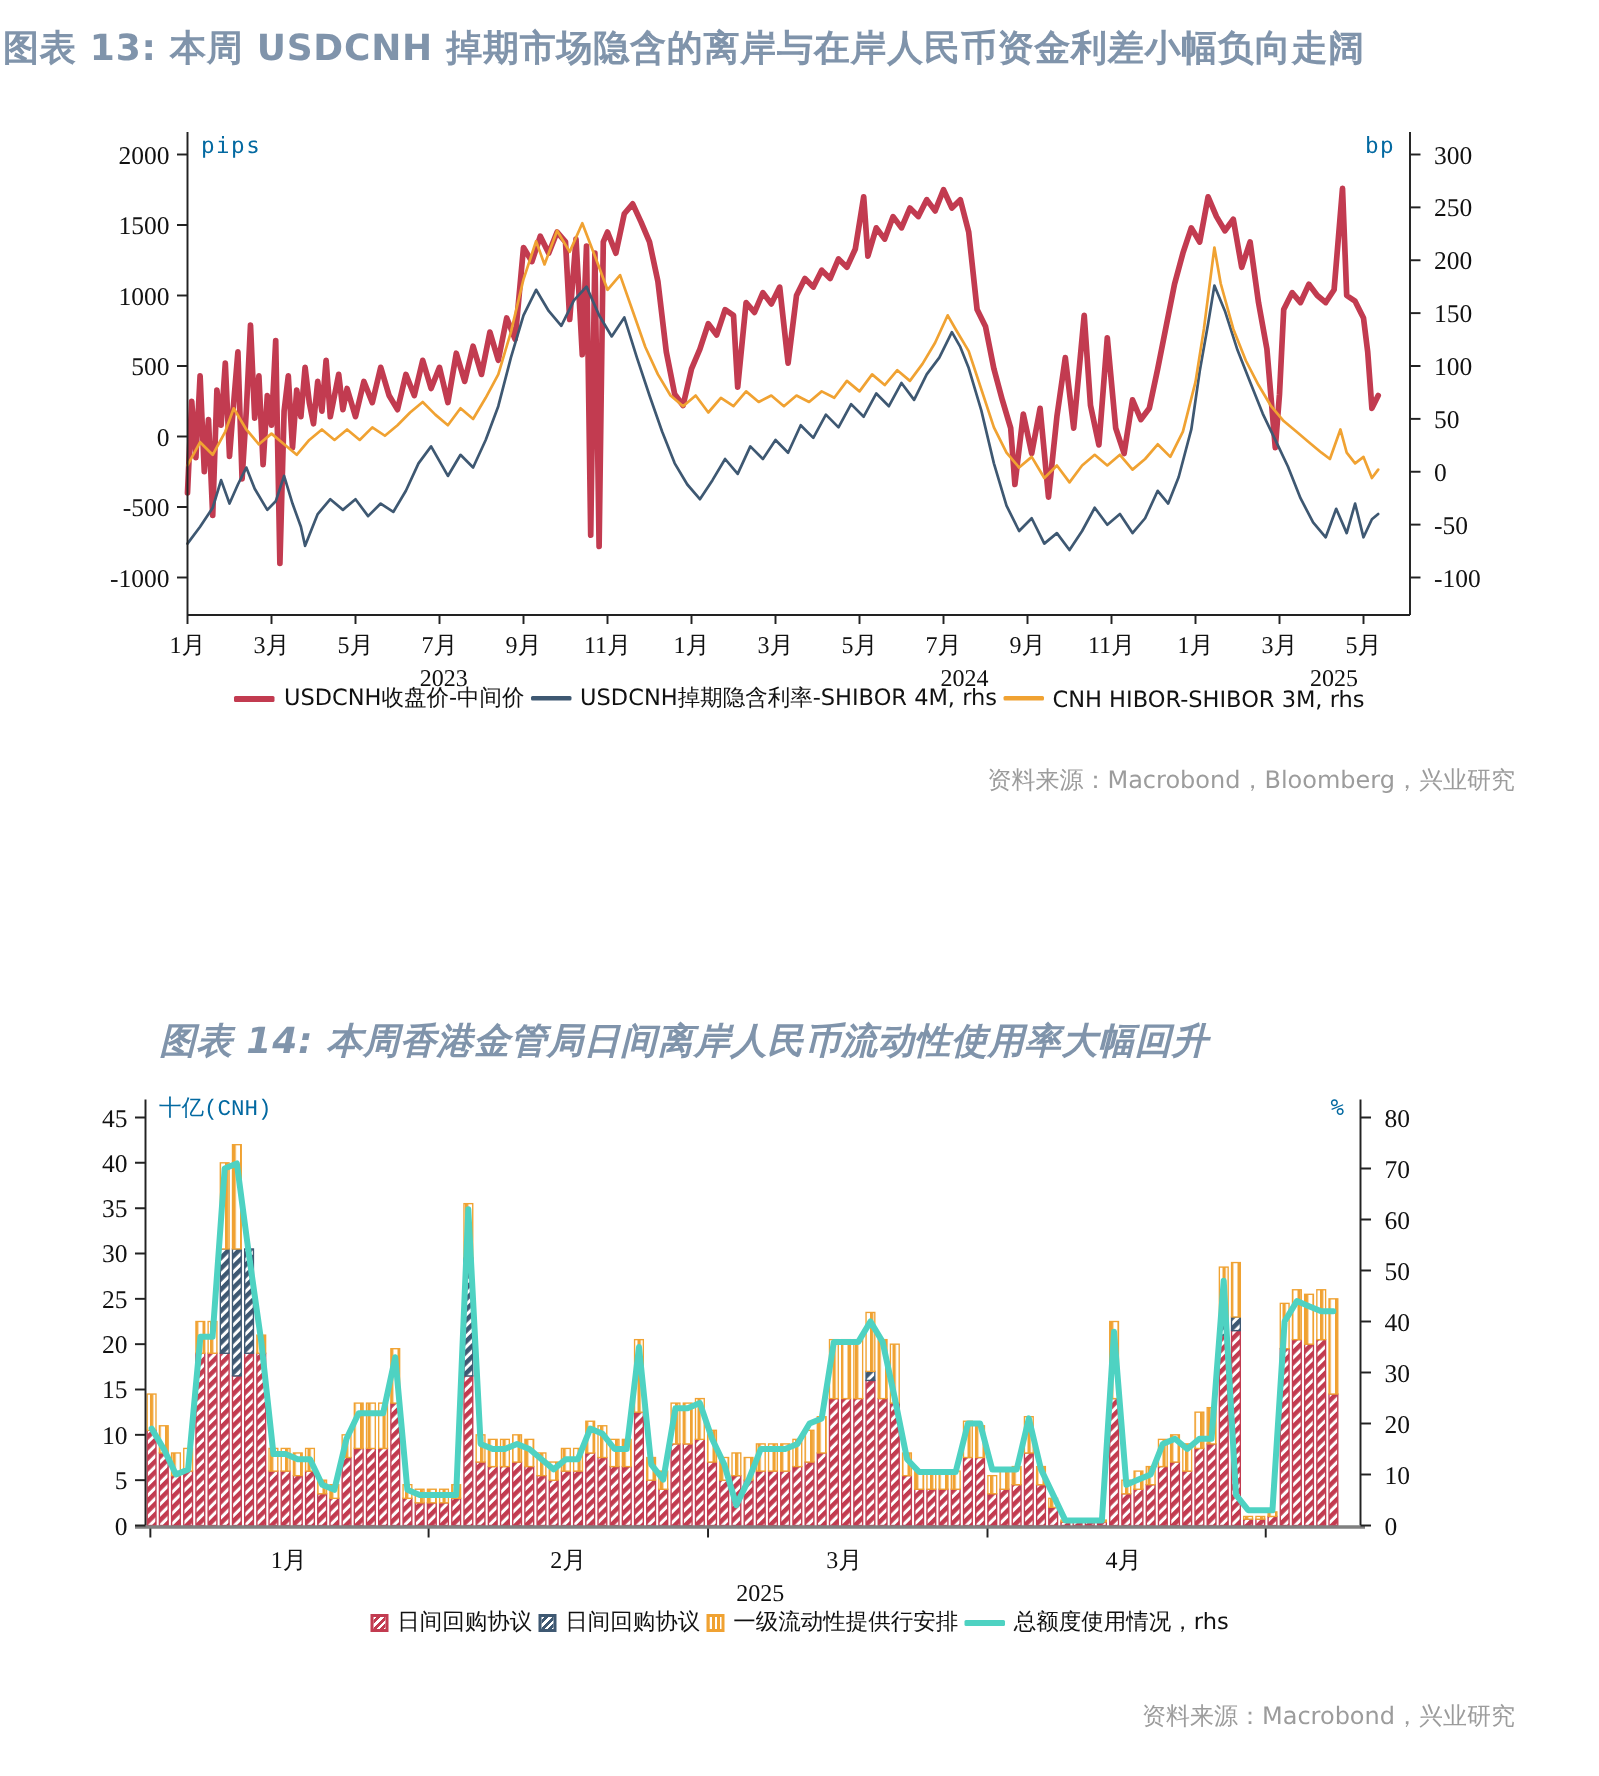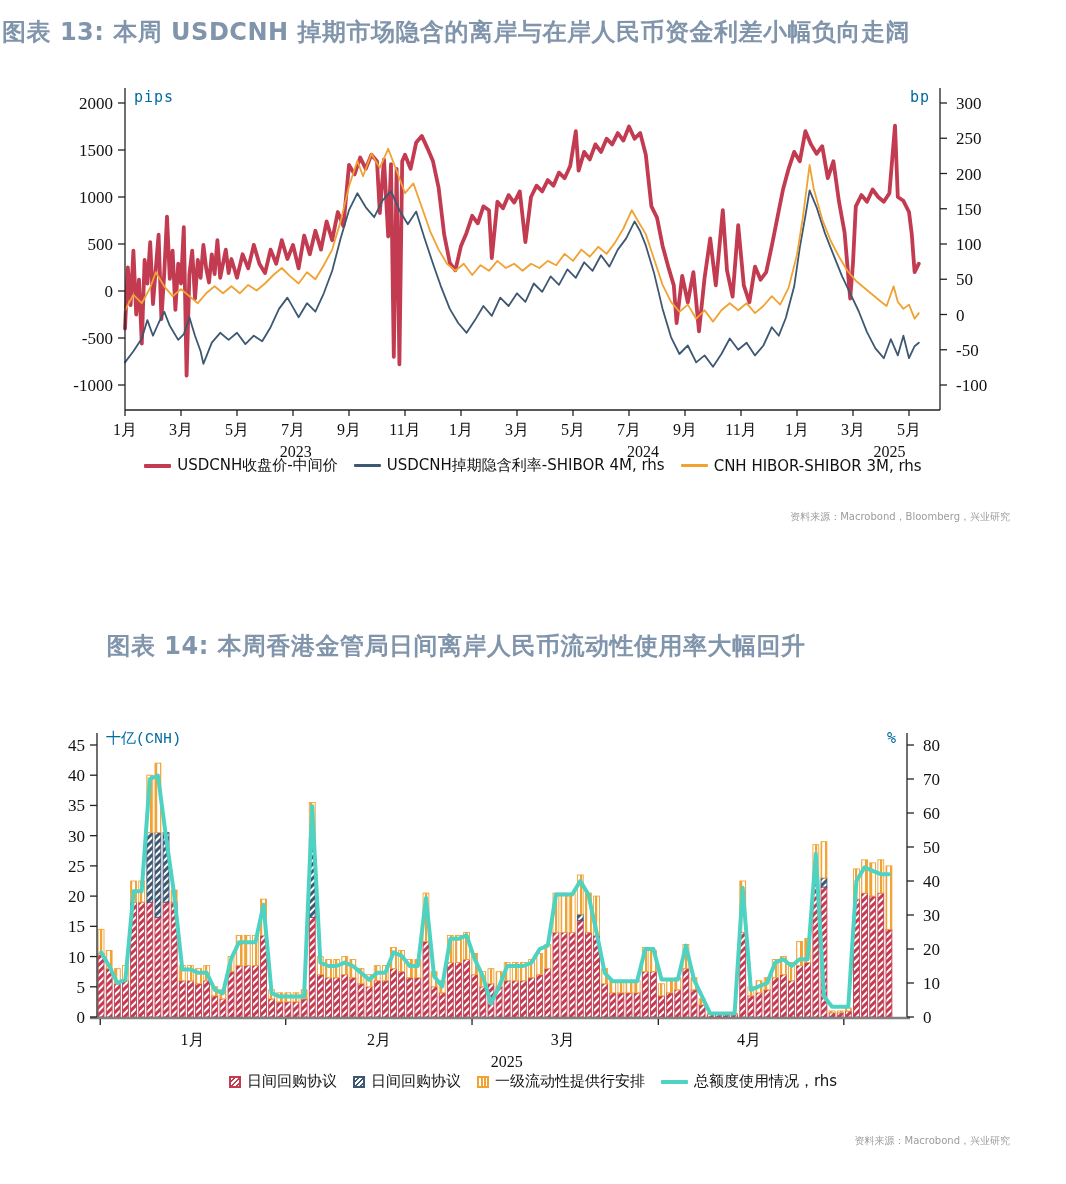--- a/index.html
+++ b/index.html
@@ -6,43 +6,43 @@
   body{
     width:1066px;height:1184px;position:relative;background:#ffffff;
     font-family:"DejaVu Sans",sans-serif;overflow:hidden;
   }
   .fig-title{
     position:absolute;left:0;width:912px;text-align:center;
     font-weight:bold;font-size:24px;color:#8094ab;letter-spacing:.5px;
     white-space:nowrap;
   }
   #title-13{top:16px;}
-  #title-14{top:630px;}
+  #title-14{top:678px;font-style:italic;}
   svg{position:absolute;left:0;display:block;}
   #svg-13{top:80px;}
   #svg-14{top:715px;}
   .unit{
     position:absolute;font-size:15px;color:#0369a1;
     font-family:"DejaVu Sans Mono","DejaVu Sans",monospace;letter-spacing:1px;
   }
   #unit-pips{left:134px;top:88px;}
   #unit-bp{right:136px;top:88px;}
   #unit-cnh{left:106px;top:729px;font-family:Liberation Mono, monospace;letter-spacing:0;}
   #unit-pct{right:169px;top:729px;}
   .legend-row{
     position:absolute;left:0;width:1066px;display:flex;justify-content:center;
-    align-items:center;gap:16px;font-size:15px;color:#111;white-space:nowrap;
+    align-items:center;gap:4px;font-size:15px;color:#111;white-space:nowrap;
   }
   #legend-13{top:456px;}
   #legend-14{top:1072px;}
   .legend-item{display:flex;align-items:center;gap:6px;}
   .sw-line{display:inline-block;width:27px;border-radius:1px;}
   .sw-box{display:inline-block;width:12px;height:12px;box-sizing:border-box;}
   .source{
-    position:absolute;right:56px;font-size:10px;color:#9c9c9c;white-space:nowrap;
+    position:absolute;right:56px;font-size:16px;color:#9c9c9c;white-space:nowrap;
   }
   #source-13{top:510px;}
   #source-14{top:1134px;}
 </style>
 </head>
 <body>
 
 <div class="fig-title" id="title-13">图表 13: 本周 USDCNH 掉期市场隐含的离岸与在岸人民币资金利差小幅负向走阔</div>
 
 <span class="unit" id="unit-pips">pips</span>

